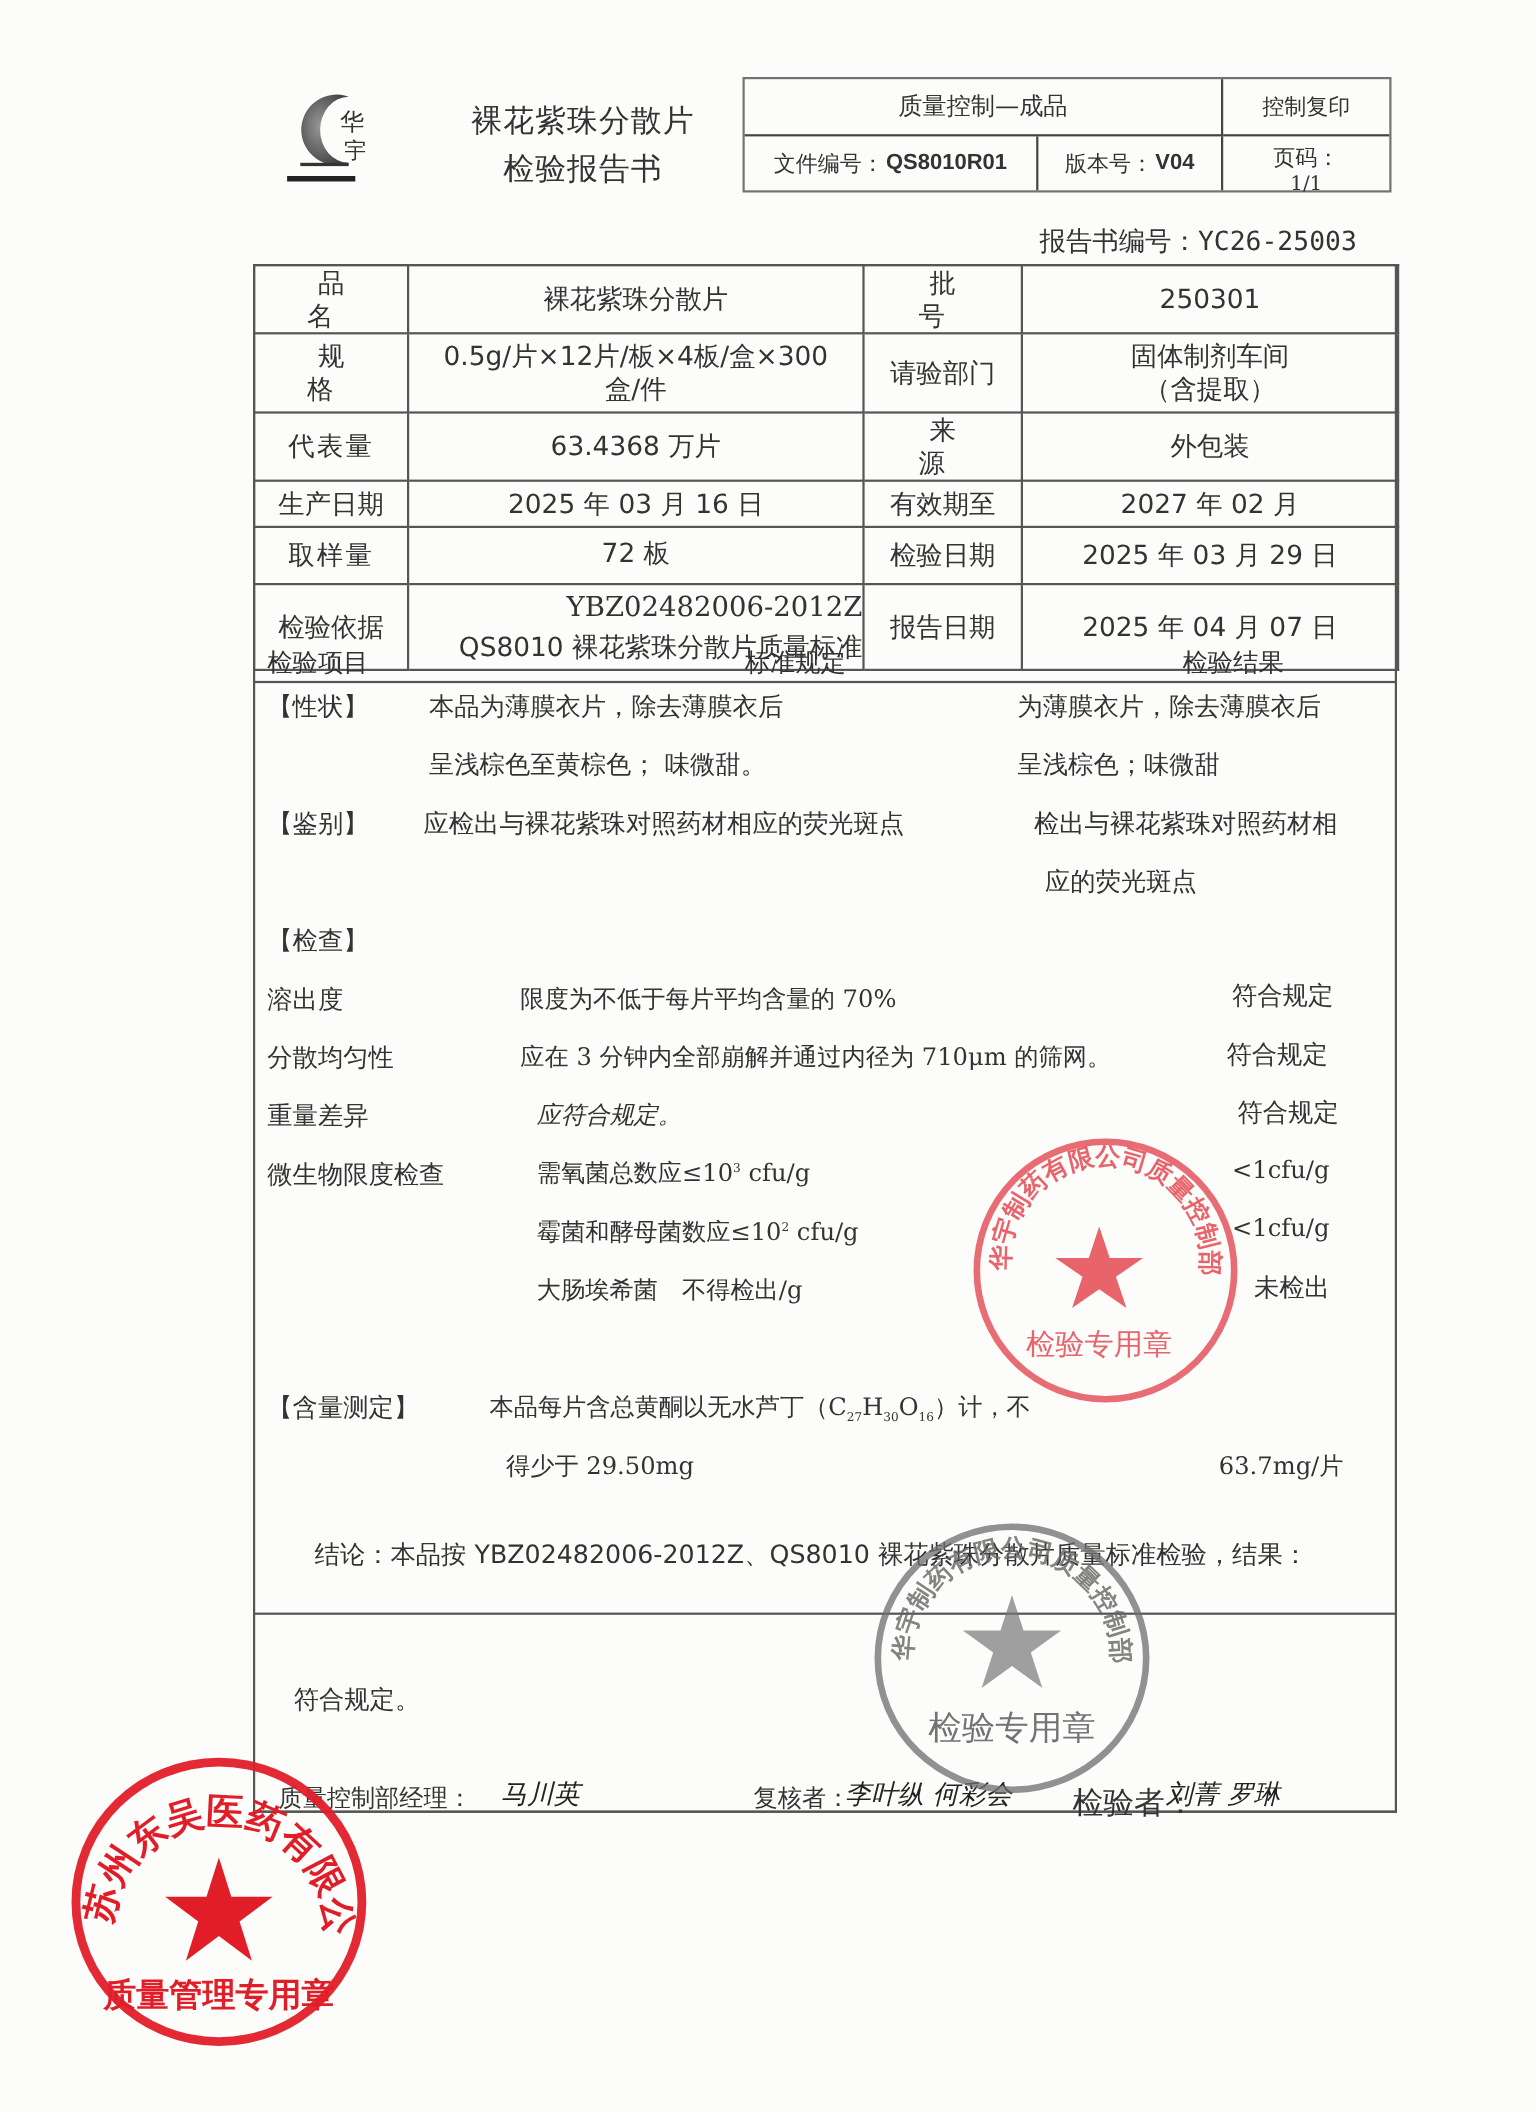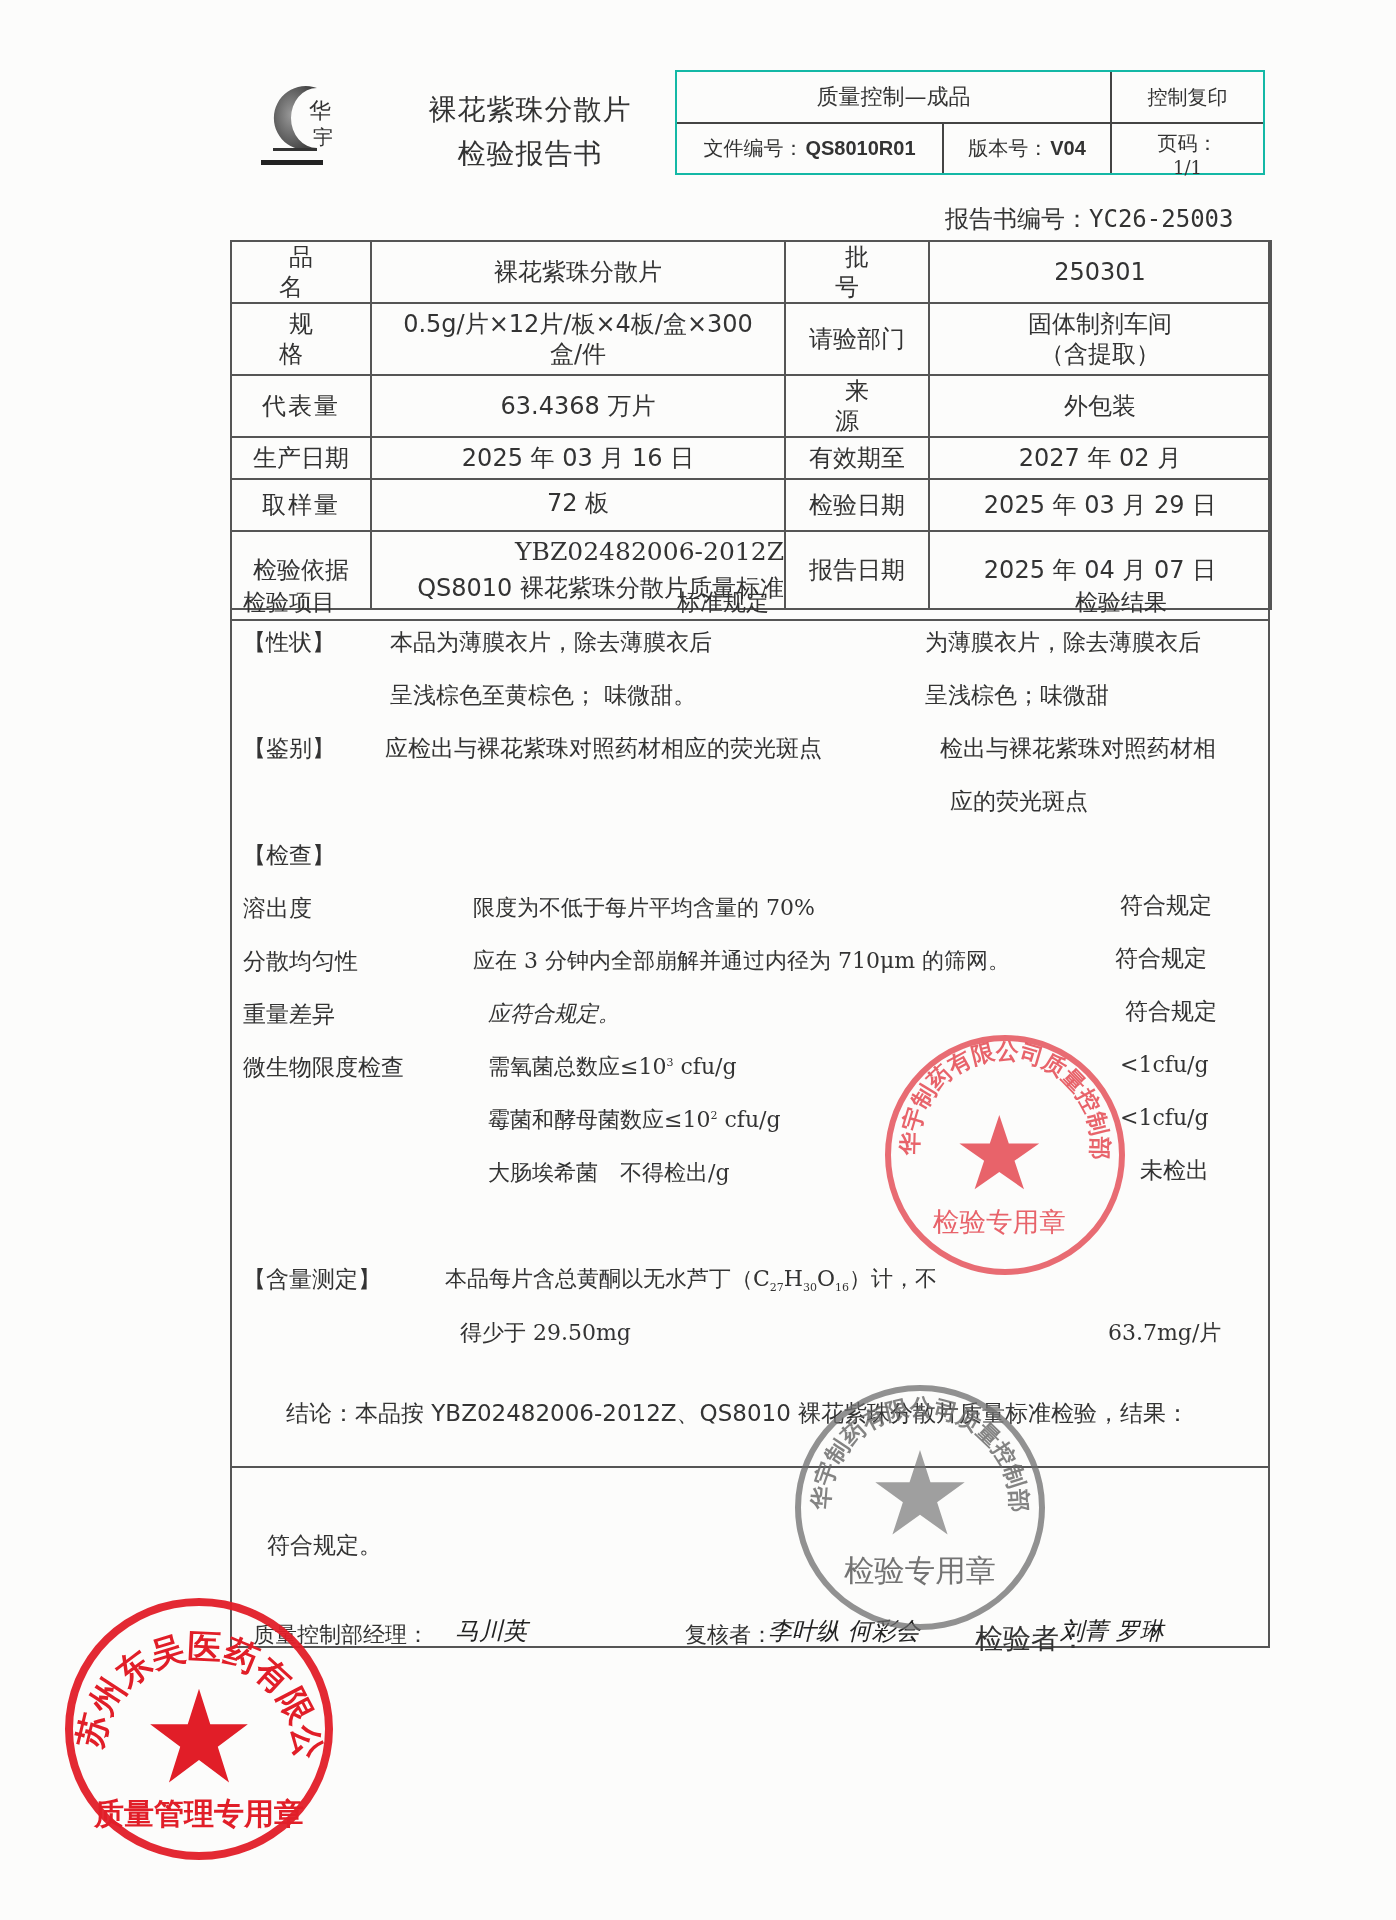--- a/index.html
+++ b/index.html
@@ -11,21 +11,21 @@
   }
   .abs { position: absolute; }
   .serif { font-family: "DejaVu Serif", "Liberation Serif", serif; }
 
   
   .logo { left: 255px; left: 255px; top: 80px; width: 80px; height: 90px; }
 
   .doc-title { left: 400px; top: 88px; width: 260px; text-align: center; font-size: 28px; line-height: 44px; color: #333; letter-spacing: 1px; }
 
   
-  .ctrl-box { left: 675px; top: 70px; width: 590px; height: 105px; border: 2px solid #14b8a6; box-sizing: border-box; }
+  .ctrl-box { left: 675px; top: 70px; width: 590px; height: 105px; border: 2px solid #737373; box-sizing: border-box; }
   .ctrl-box .cell { position: absolute; display: flex; align-items: center; justify-content: center; font-size: 20px; color: #333; box-sizing: border-box; }
   .ctrl-box .c1 { left: 0; top: 0; width: 435px; height: 52px; border-right: 2px solid #444; border-bottom: 2px solid #444; font-size: 22px; }
   .ctrl-box .c2 { left: 435px; top: 0; width: 151px; height: 52px; border-bottom: 2px solid #444; }
   .ctrl-box .c3 { left: 0; top: 52px; width: 267px; height: 49px; border-right: 2px solid #444; }
   .ctrl-box .c4 { left: 267px; top: 52px; width: 168px; height: 49px; border-right: 2px solid #444; }
   .ctrl-box .c5 { left: 435px; top: 52px; width: 151px; height: 60px; flex-direction: column; }
   .ctrl-box b { font-family: "Liberation Sans", sans-serif; font-weight: bold; margin-left: 2px; }
 
   .report-no { left: 945px; top: 203px; font-size: 24px; color: #333; }
   .report-no .v { font-family: "DejaVu Sans Mono", monospace; font-size: 24px; }

